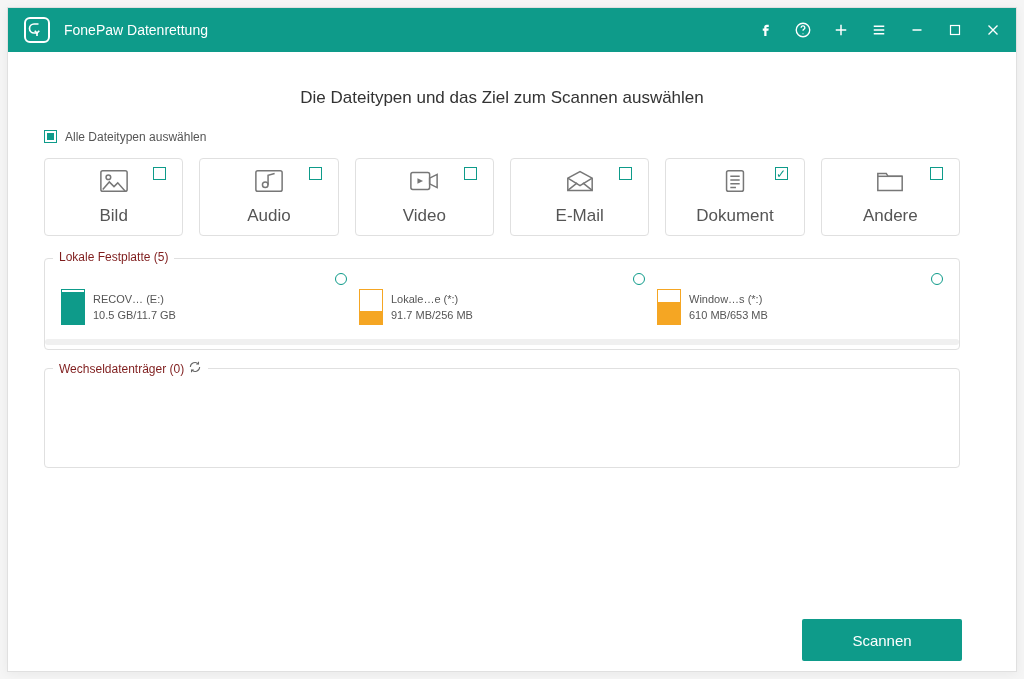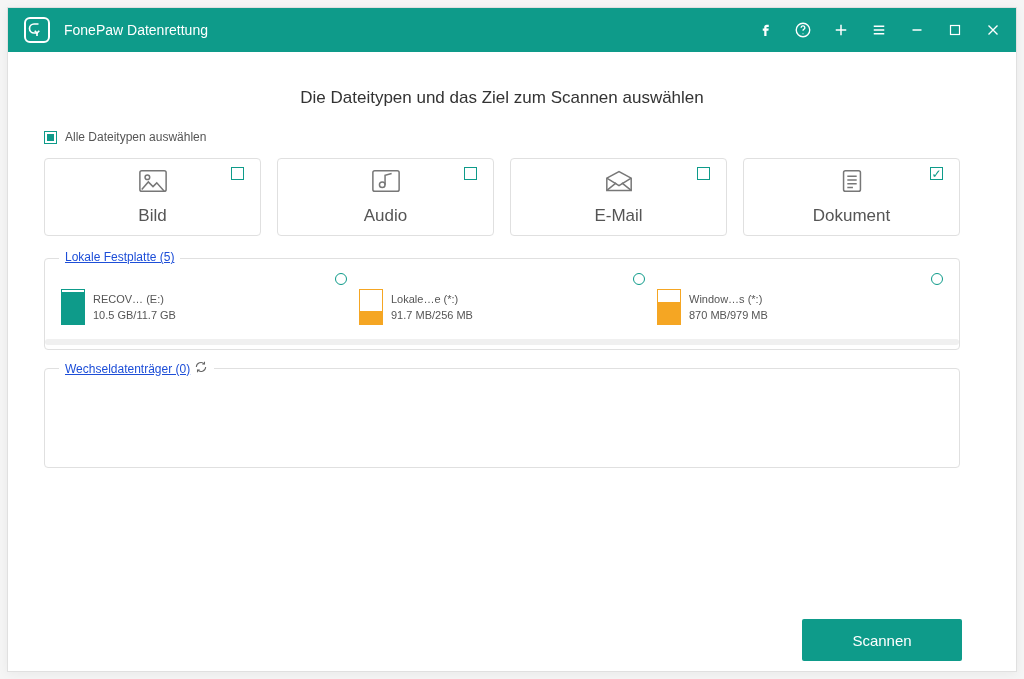--- a/index.html
+++ b/index.html
@@ -10,35 +10,35 @@
   .logo svg { width:18px; height:18px; }
   .title-text { font-size: 14px; flex: 0 0 auto; }
   .titlebar-spacer { flex: 1; }
   .title-controls { display:flex; align-items:center; gap:20px; }
   .title-ico { width:18px; height:18px; display:flex; align-items:center; justify-content:center; cursor:pointer; color:#fff; }
   .title-ico svg { width:18px; height:18px; }
 
   .content { flex:1; padding: 36px 56px 20px 36px; display:flex; flex-direction:column; position:relative; }
   .page-title { text-align:center; font-size:17px; color:#333; margin-bottom: 22px; }
 
-  .select-all { display:flex; align-items:center; font-size:12px; color:#555; margin-bottom:14px; }
+  .select-all { display:flex; align-items:flex-start; font-size:12px; color:#555; margin-bottom:14px; }
   .sq-check { width:13px; height:13px; border:1px solid #0e9b8a; display:flex; align-items:center; justify-content:center; margin-right:8px; }
   .sq-check .inner-block { width:7px; height:7px; background:#0e9b8a; }
   .sq-check .tick { color:#0e9b8a; font-size:12px; line-height:1; }
 
   .types-row { display:flex; gap:16px; margin-bottom:22px; }
   .type-card { flex:1; border:1px solid #e0e0e0; border-radius:4px; height:78px; position:relative; display:flex; flex-direction:column; align-items:center; justify-content:center; gap:8px; cursor:pointer; }
   .type-card .chk { position:absolute; top:8px; right:8px; }
   .type-card.checked .chk .tick { display:block; }
   .type-card .type-ico { color:#666; }
   .type-card .type-ico svg { width:30px; height:26px; }
   .type-label { font-size:17px; color:#555; }
 
   .group { border:1px solid #e0e0e0; border-radius:4px; position:relative; padding:30px 16px 20px 16px; margin-bottom:18px; }
-  .group-title { position:absolute; top:-9px; left:14px; background:#fff; padding:0 6px; font-size:12px; color:#1d4ed8; display:flex; align-items:center; gap:4px;text-decoration:underline; }
+  .group-title { position:absolute; top:-9px; left:8px; background:#fff; padding:0 6px; font-size:12px; color:#7f1d1d; display:flex; align-items:center; gap:4px; }
   .drives-row { display:flex; gap:12px; }
   .drive { flex:1; position:relative; display:flex; align-items:center; gap:8px; cursor:pointer; }
   .drive .radio { position:absolute; top:-16px; right:0; width:12px; height:12px; border:1px solid #0e9b8a; border-radius:50%; display:flex; align-items:center; justify-content:center; }
   .drive .radio .dot { width:7px; height:7px; border-radius:50%; background:#0e9b8a; display:none; }
   .drive.selected .radio .dot { display:block; }
   .hdd-ico { width:24px; height:36px; border:1px solid #0e9b8a; position:relative; overflow:hidden; flex-shrink:0; }
   .hdd-ico .fill { position:absolute; bottom:0; left:0; right:0; }
   .drive-info { display:flex; flex-direction:column; font-size:11px; color:#555; line-height:1.5; min-width:0; }
   .drive-info .name { white-space:nowrap; overflow:hidden; text-overflow:ellipsis; }
   .scrollbar-strip { height:6px; background:#f0f0f0; border-radius:3px; margin:14px -16px -16px -16px; }
@@ -136,35 +136,52 @@
           <span class="type-ico"><svg viewBox="0 0 32 26" fill="none" stroke="#777" stroke-width="1.6">
               <rect x="2" y="2" width="28" height="22" rx="2"></rect>
               <circle cx="12" cy="17" r="3"></circle>
               <path d="M15 17V7l7-2"></path>
             </svg></span>
           <span class="type-label">Audio</span>
         </div>
         <div class="type-card">
           <span class="sq-check chk"></span>
           <span class="type-ico"><svg viewBox="0 0 32 26" fill="none" stroke="#777" stroke-width="1.6">
+              <rect x="2" y="4" width="20" height="18" rx="2"></rect>
+              <path d="M22 10l8-4v14l-8-4z"></path>
+              <path d="M9 10l6 3-6 3z" fill="#777" stroke="none"></path>
+            </svg></span>
+          <span class="type-label">Video</span>
+        </div>
+        <div class="type-card">
+          <span class="sq-check chk"></span>
+          <span class="type-ico"><svg viewBox="0 0 32 26" fill="none" stroke="#777" stroke-width="1.6">
               <path d="M3 10l13-7 13 7v13H3z"></path>
               <path d="M3 10l13 8 13-8"></path>
               <path d="M3 23l10-8M29 23l-10-8"></path>
             </svg></span>
           <span class="type-label">E-Mail</span>
         </div>
         <div class="type-card checked">
           <span class="sq-check chk">
             <span class="tick">✓</span>
           </span>
           <span class="type-ico"><svg viewBox="0 0 32 26" fill="none" stroke="#777" stroke-width="1.6">
               <rect x="7" y="2" width="18" height="22" rx="2"></rect>
               <path d="M11 8h10M11 12h10M11 16h10M11 20h6"></path>
             </svg></span>
           <span class="type-label">Dokument</span>
+        </div>
+        <div class="type-card">
+          <span class="sq-check chk"></span>
+          <span class="type-ico"><svg viewBox="0 0 32 26" fill="none" stroke="#777" stroke-width="1.6">
+              <path d="M3 8V5h9l2 3h15v15H3z"></path>
+              <path d="M3 8h26"></path>
+            </svg></span>
+          <span class="type-label">Andere</span>
         </div>
       </div>
 
     <div class="group">
       <div class="group-title">Lokale Festplatte (5)</div>
       <div class="drives-row" id="drives-row">
           <div class="drive">
             <span class="radio"></span>
             <div class="hdd-ico" style="border-color:#0e9b8a">
               <div class="fill" style="height:32px;background:#0e9b8a"></div>
@@ -184,21 +201,21 @@
               <span>91.7 MB/256 MB</span>
             </div>
           </div>
           <div class="drive">
             <span class="radio"></span>
             <div class="hdd-ico" style="border-color:#f5a623">
               <div class="fill" style="height:22px;background:#f5a623"></div>
             </div>
             <div class="drive-info">
               <span class="name">Window…s (*:)</span>
-              <span>870 MB/979 MB</span>
+              <span>610 MB/653 MB</span>
             </div>
           </div>
         </div>
       <div class="scrollbar-strip"></div>
     </div>
 
     <div class="group removable">
       <div class="group-title">
         <span>Wechseldatenträger (0)</span>
         <span class="refresh-ico">

